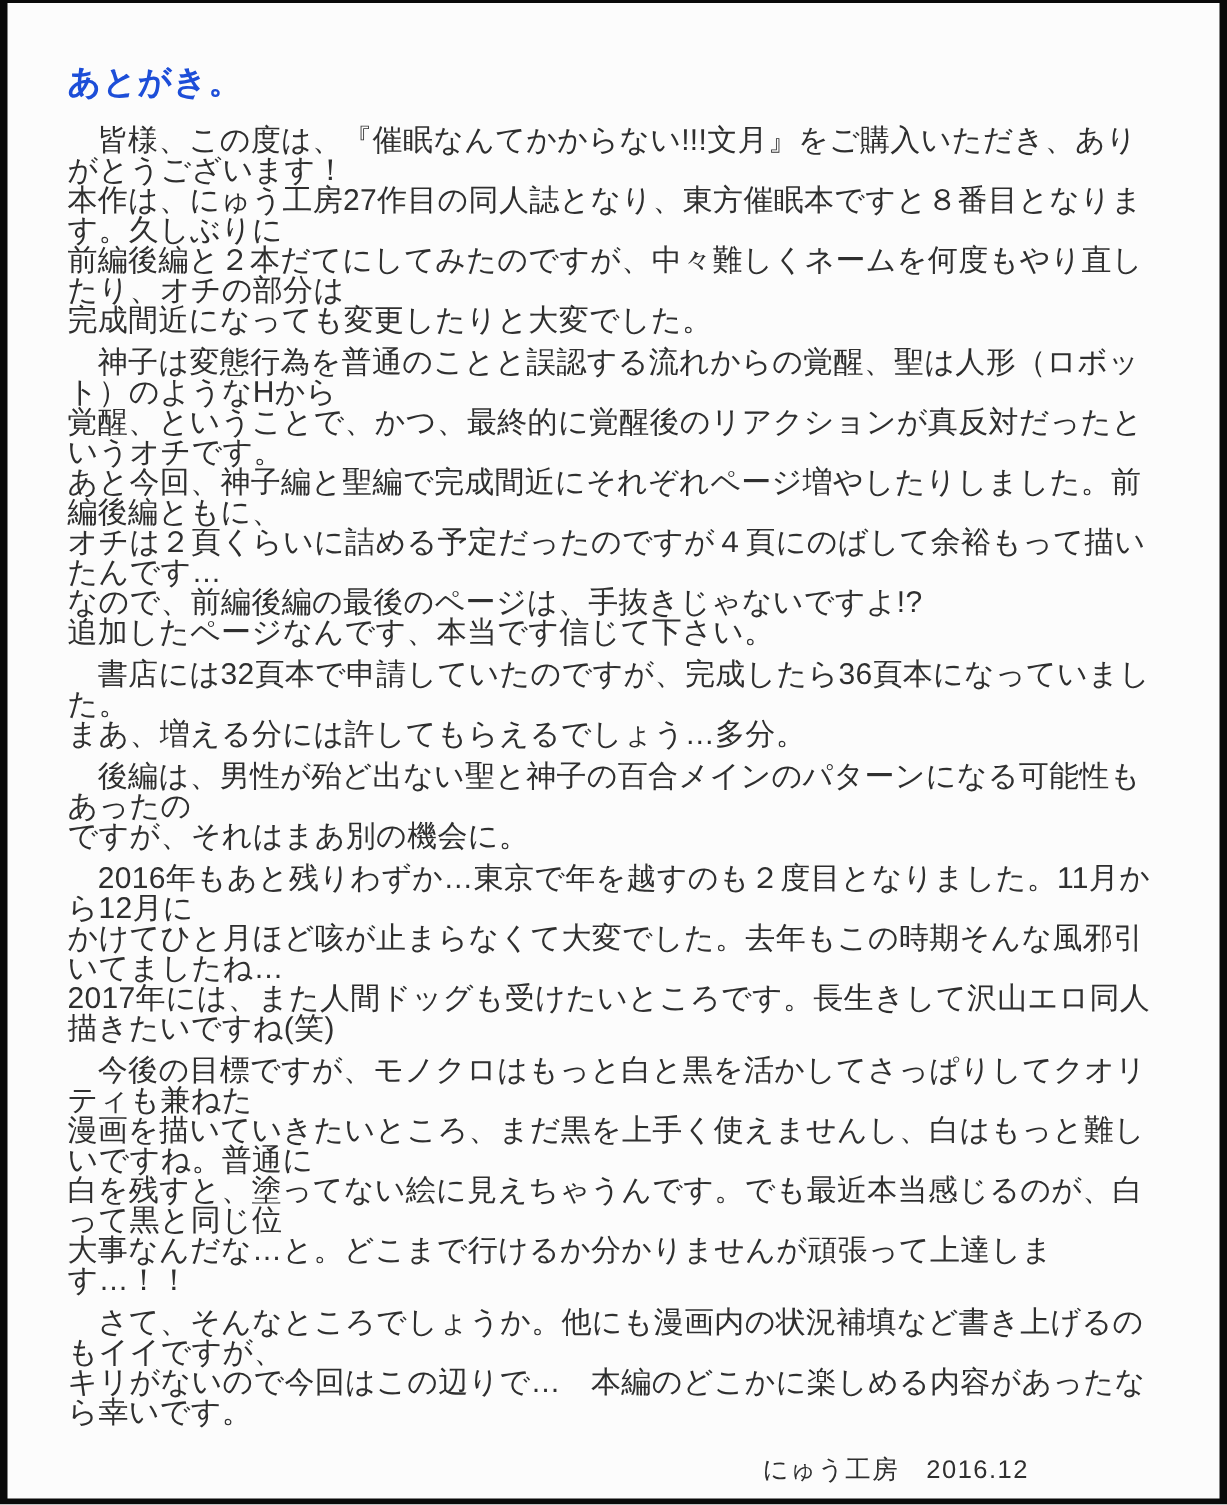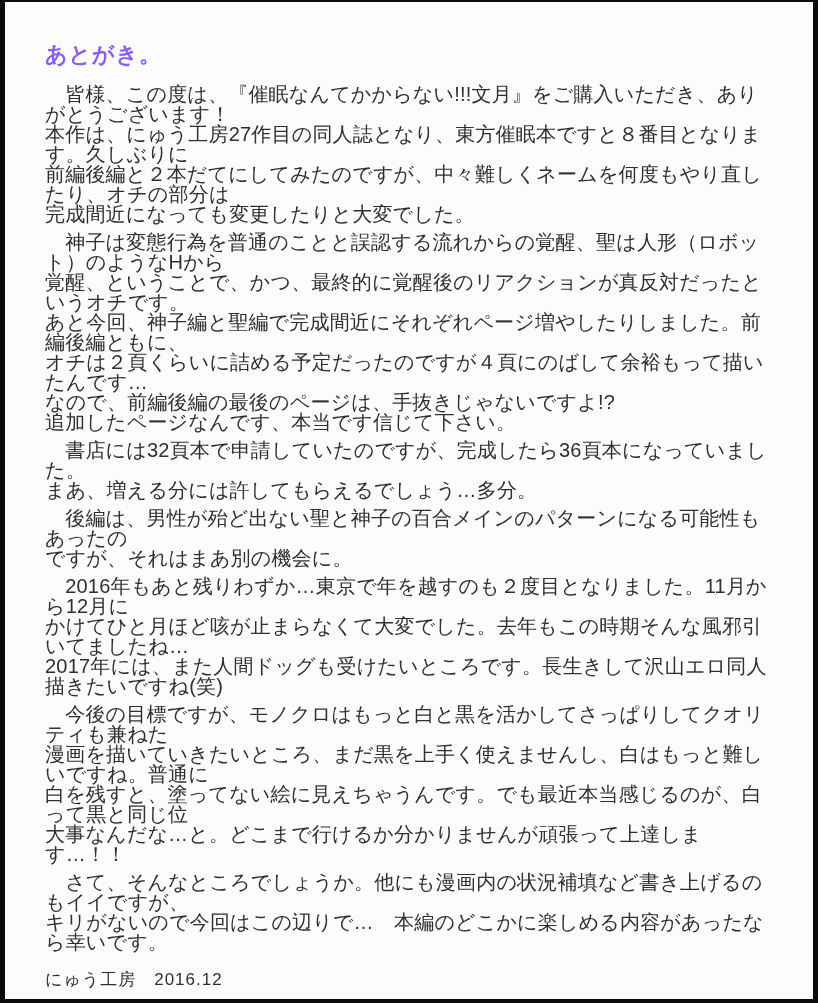--- a/index.html
+++ b/index.html
@@ -24,32 +24,33 @@
     padding: 38px 42px 0 40px;
     font-family: "Liberation Sans", "DejaVu Sans", sans-serif;
     color: var(--ink);
     overflow: hidden;
   }
   .afterword-title {
     font-size: 22px;
     font-weight: bold;
     letter-spacing: 1px;
     margin: 0 0 14px 0;
-    color: #8b5cf6;
+    color: #1d4ed8;
   }
   .para {
     font-size: 20px;
     line-height: 20px;
     letter-spacing: 0.2px;
     white-space: pre-line;
     margin: 0 0 8px 0;
   }
   .signature {
     font-size: 17px;
     letter-spacing: 1px;
+    text-align: right;
     padding-right: 85px;
     margin-top: 16px;
   }
 </style>
 </head>
 <body>
 
 <div class="scan-page">
   <h1 class="afterword-title">あとがき。</h1>
 

